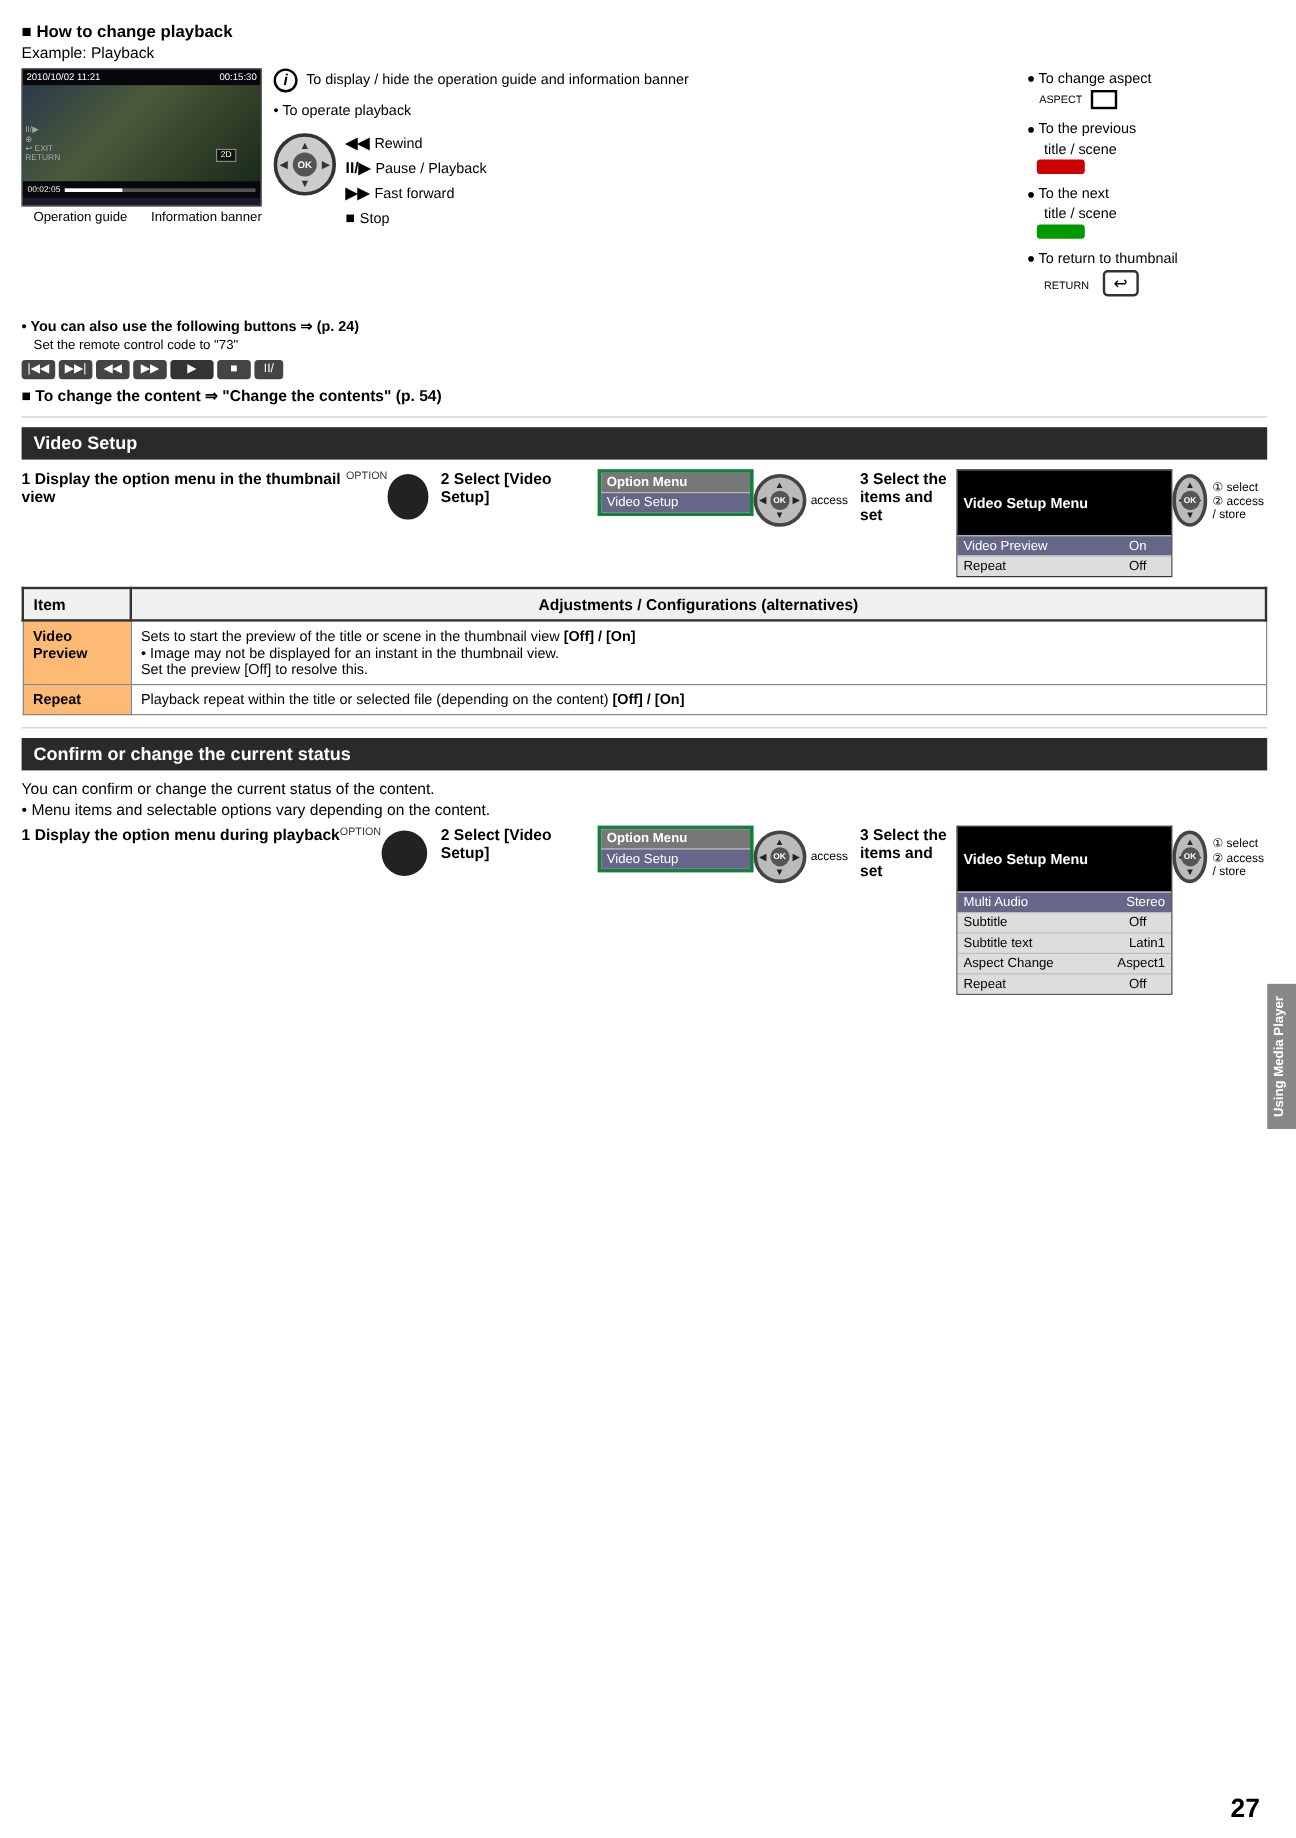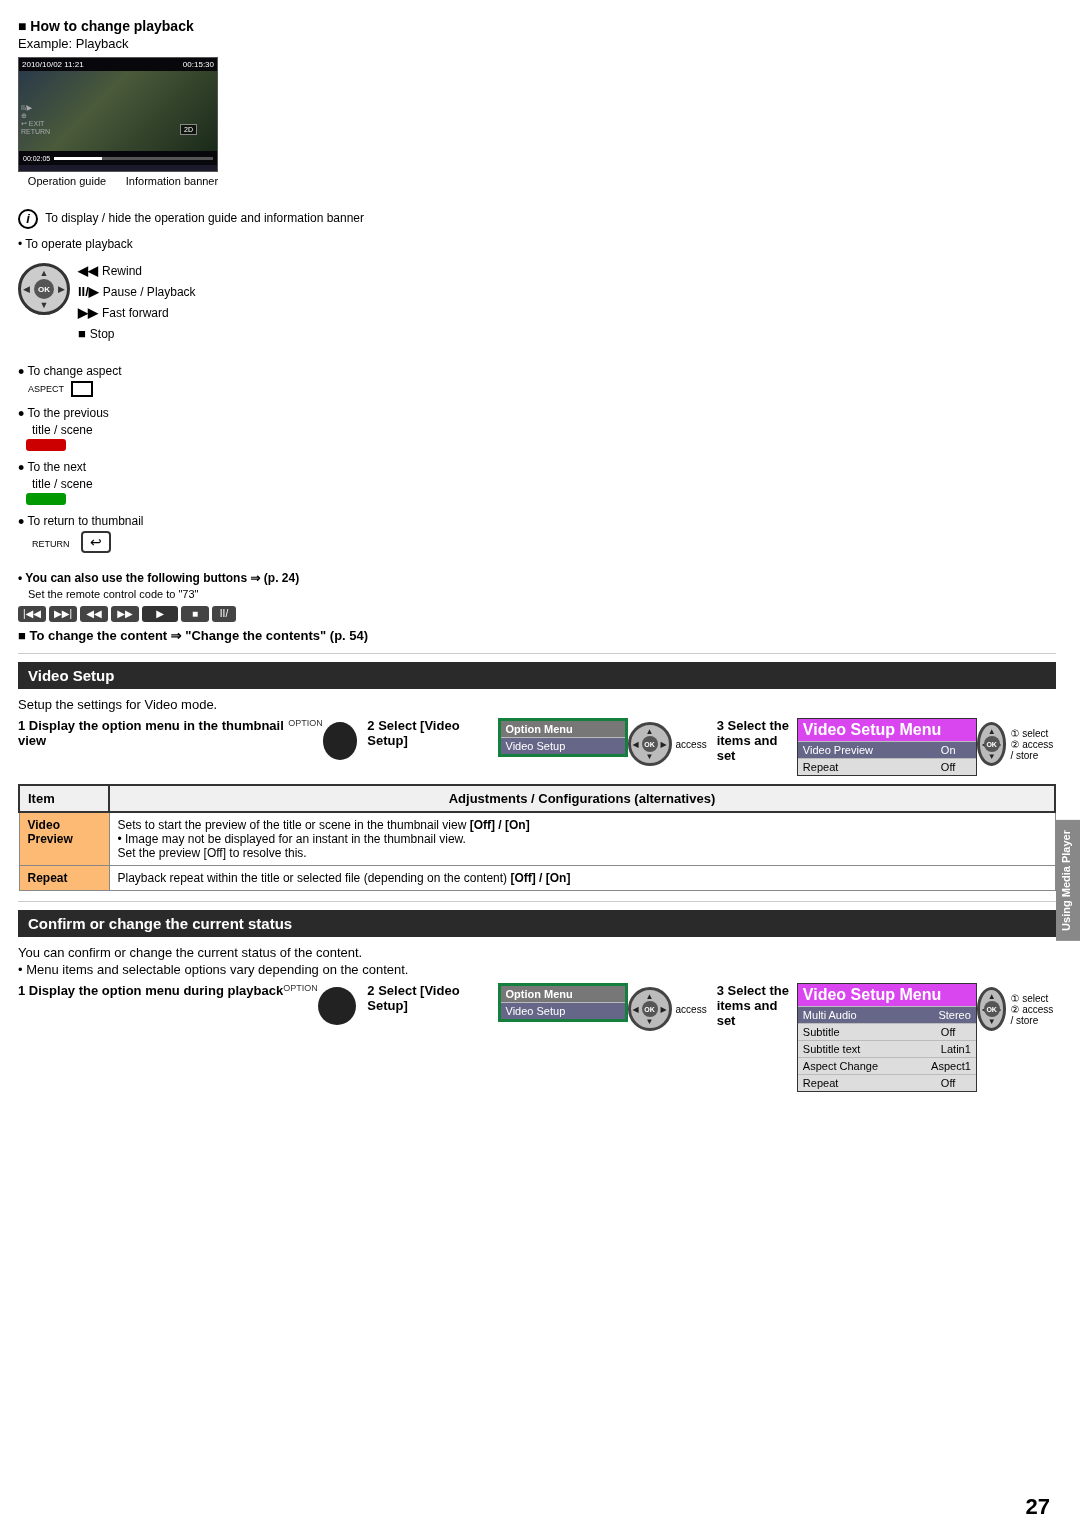--- a/index.html
+++ b/index.html
@@ -33,22 +33,22 @@
     .how-to-title::before {
       content: "■ ";
     }
     .example-label {
       font-size: 13px;
       margin-bottom: 6px;
     }
 
     .playback-section {
       display: flex;
-      flex-direction: column;
-      gap: 22px;
+      flex-direction: row;
+      gap: 0;
       margin-bottom: 10px;
     }
 
     
     .playback-screenshot {
       width: 210px;
       flex-shrink: 0;
     }
     .screen-mock {
       width: 200px;
@@ -347,24 +347,24 @@
       background: #668;
       color: #fff;
     }
 
     .video-setup-menu-box {
       border: 1px solid #333;
       font-size: 11px;
       min-width: 180px;
     }
     .video-setup-menu-header {
-      background: #d946ef;
-      color: #fff;
-      padding: 2px 5px;
-      font-size: 16px;
+      background: #000000;
+      color: #fff;
+      padding: 20px 5px;
+      font-size: 12px;
       font-weight: bold;
     }
     .video-setup-menu-row {
       display: flex;
       flex-direction: row;
       padding: 2px 5px;
       background: #ddd;
       border-top: 1px solid #bbb;
       gap: 10px;
     }
@@ -620,21 +620,20 @@
 
 <div class="change-content-line">
   ■ <b>To change the content ⇒ <span>"Change the contents" (p. 54)</span></b>
 </div>
 
 <hr class="section-divider">
 
 <div class="section-header">Video Setup</div>
 
 <div class="video-setup-section">
-  <div class="setup-subtitle">Setup the settings for Video mode.</div>
 
   <div class="steps-row">
 
     <div class="step-col">
       <div class="step-label">
         <span>1</span>
         <span>Display the option menu in the thumbnail view</span>
       </div>
       <div class="option-label-small">OPTION</div>
       <div class="option-circle"></div>

